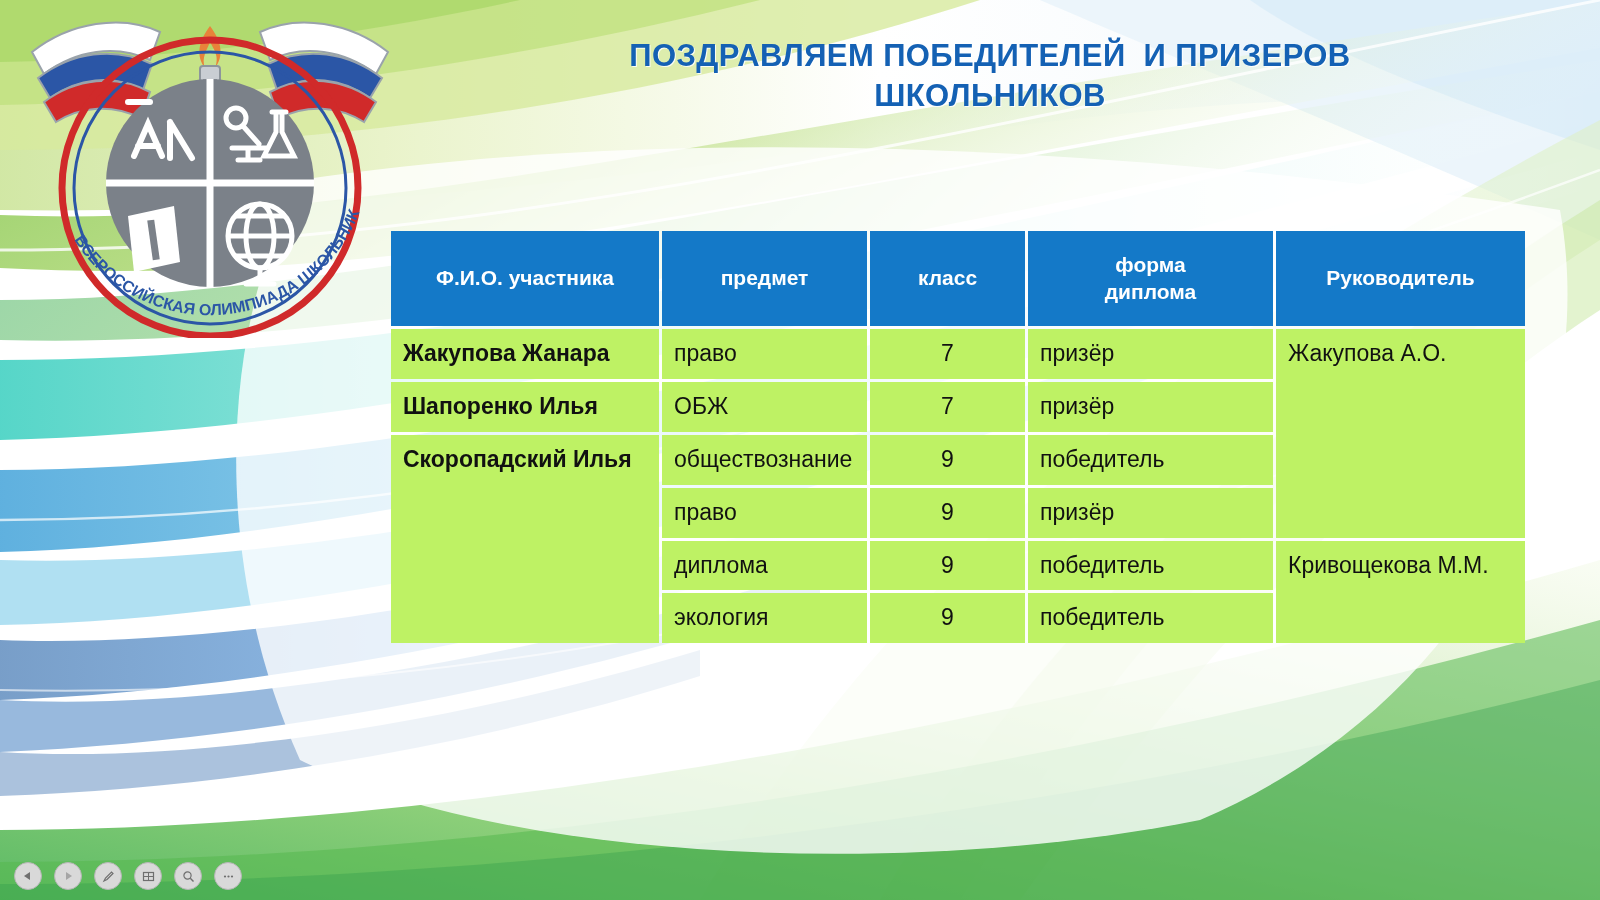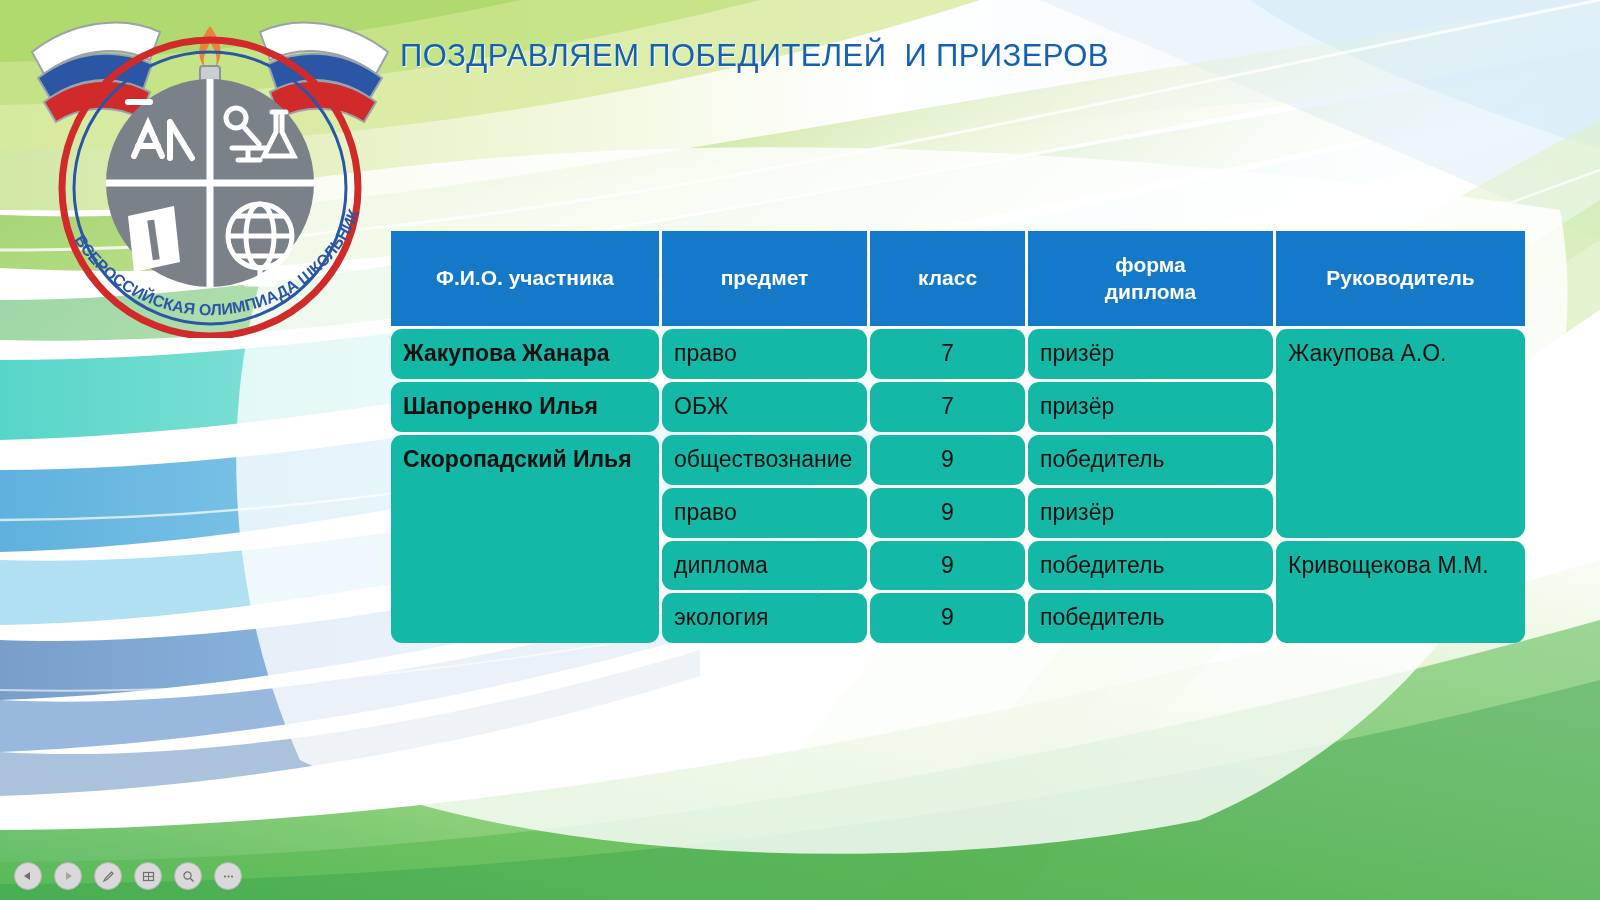--- a/index.html
+++ b/index.html
@@ -28,22 +28,23 @@
     width: 400px;
     height: 330px;
   }
 
   
   .title-block {
     position: absolute;
     left: 400px;
     top: 36px;
     width: 1180px;
+    text-align: center;
     color: #1461b4;
-    font-weight: normal;
+    font-weight: bold;
     font-size: 31px;
     line-height: 1.30;
     letter-spacing: 0.4px;
     text-shadow: 1px 1px 0 rgba(255,255,255,0.85);
   }
   .title-line { display: block; white-space: pre; }
 
   
   .table-wrap {
     position: absolute;
@@ -62,27 +63,26 @@
     color: #ffffff;
     font-size: 21px;
     font-weight: bold;
     text-align: center;
     vertical-align: middle;
     padding: 10px 6px;
     height: 75px;
     line-height: 1.25;
   }
   table.results td {
-    background: #14b8a6;
+    background: #bef264;
     color: #111111;
     font-size: 23px;
     vertical-align: top;
     padding: 10px 12px;
     line-height: 1.3;
-    border-radius: 11px;
   }
   td.name-cell {
     background: #1479c8;
     color: #ffffff;
     font-weight: bold;
     font-size: 23px;
   }
   td.center { text-align: center; }
 
   
@@ -255,20 +255,21 @@
           <ellipse cx="250" cy="228" rx="14" ry="32"></ellipse>
           <path d="M218,228 h64 M224,208 h52 M224,248 h52"></path>
           <path d="M250,260 v14 M236,276 h28" stroke-linecap="round"></path>
         </g>
       </g>
     </svg>
   </div>
 
   <div class="title-block">
     <span class="title-line">ПОЗДРАВЛЯЕМ ПОБЕДИТЕЛЕЙ  И ПРИЗЕРОВ</span>
+    <span class="title-line">ШКОЛЬНИКОВ</span>
   </div>
 
   <div class="table-wrap">
     <table class="results">
       <colgroup>
         <col class="c-name">
           <col class="c-subj">
           <col class="c-class">
           <col class="c-form">
           <col class="c-head">

